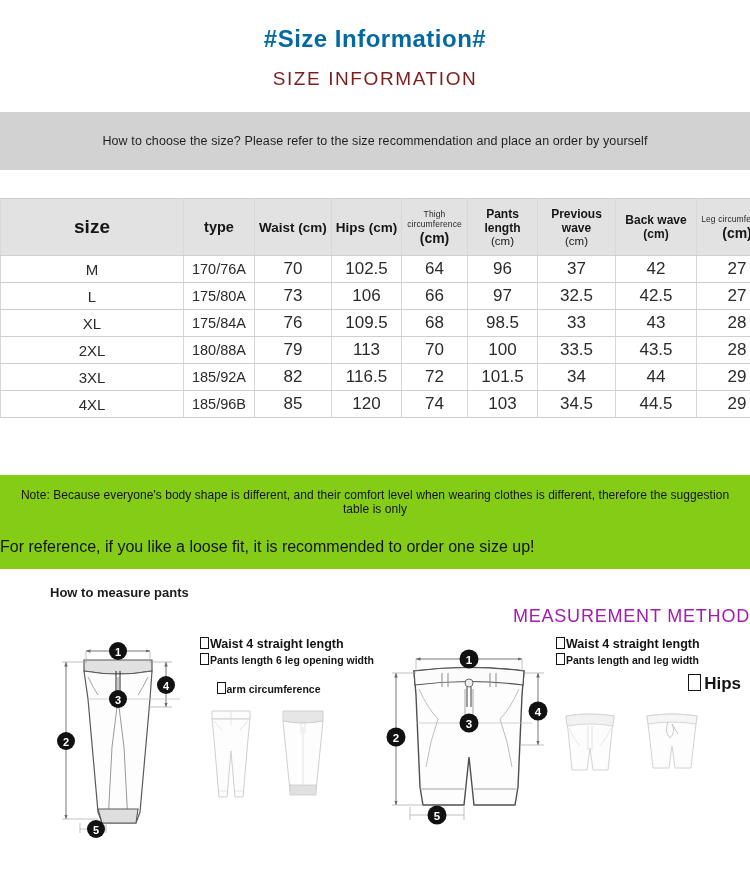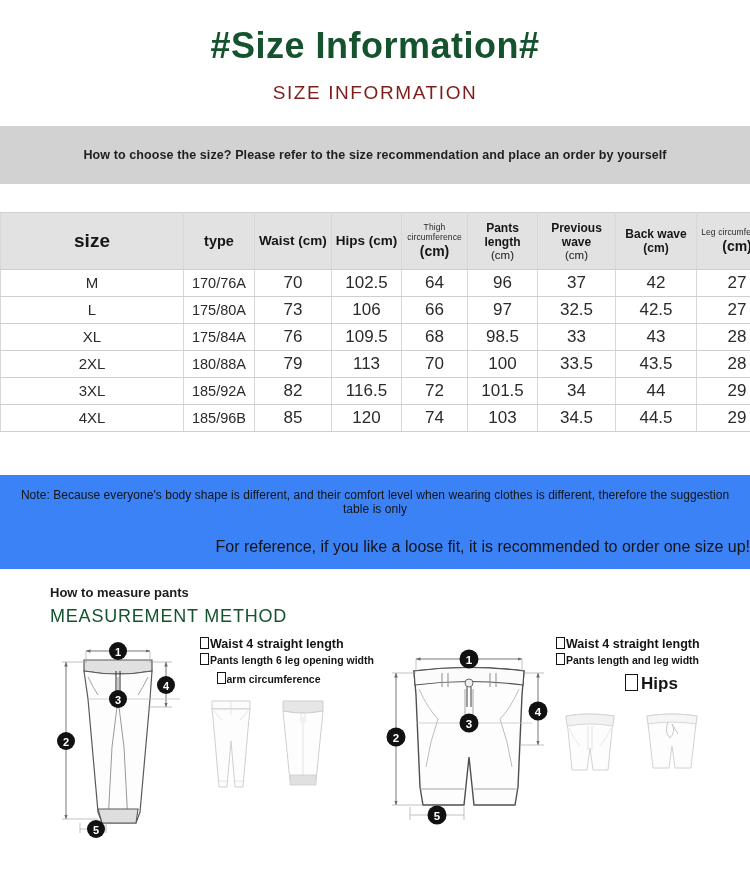--- a/index.html
+++ b/index.html
@@ -17,24 +17,24 @@
   }
 
   
   .header-block {
     width: 100%;
     padding-top: 26px;
     text-align: center;
     background: #ffffff;
   }
   .title-main {
-    font-size: 36px;
+    font-size: 24px;
     font-weight: bold;
     letter-spacing: 0.5px;
-    color: #14532d;
+    color: #0369a1;
     line-height: 1.1;
   }
   .title-sub {
     margin-top: 16px;
     font-size: 19px;
     letter-spacing: 1.6px;
     color: #7f1d1d;
     font-weight: normal;
   }
 
@@ -45,21 +45,20 @@
     height: 58px;
     background: #d2d2d2;
     display: flex;
     align-items: center;
     justify-content: center;
   }
   .banner-text {
     font-size: 12.5px;
     color: #1f1f1f;
     letter-spacing: 0.1px;
-    font-weight: bold;
   }
 
   
   .table-wrap {
     margin-top: 28px;
     width: 100%;
   }
   table.size-table {
     width: 100%;
     border-collapse: collapse;
@@ -120,24 +119,24 @@
   table.size-table tbody td.c-size { font-size: 15px; }
   table.size-table tbody td.c-type { font-size: 14.5px; }
 
   
   .note-band {
     position: absolute;
     left: 0;
     top: 475px;
     width: 100%;
     height: 94px;
-    background: #3b82f6;
+    background: #84cc16;
     display: flex;
     flex-direction: column;
-    align-items: flex-end;
+    align-items: flex-start;
     justify-content: center;
   }
   .note-line1 {
     font-size: 12px;
     color: #141414;
     text-align: center;
     padding: 0 14px;
     letter-spacing: 0.05px;
   }
   .note-line2 {
@@ -160,22 +159,23 @@
     margin-left: 50px;
     font-size: 13px;
     font-weight: bold;
     color: #1c1c1c;
   }
   .measure-subheading {
     margin-left: 50px;
     margin-top: 6px;
     font-size: 18px;
     letter-spacing: 0.8px;
-    color: #14532d;
+    color: #a21caf;
     font-weight: normal;
+    text-align: right;
   }
 
   .diagrams {
     position: relative;
     margin-top: 10px;
     width: 100%;
     height: 230px;
   }
   .diagram-col {
     position: absolute;
@@ -193,32 +193,32 @@
     white-space: nowrap;
   }
   .annot-line-2 {
     margin-top: 2px;
     font-size: 10.5px;
     font-weight: bold;
     color: #141414;
     white-space: nowrap;
   }
   .annot-line-3 {
-    margin-top: 6px;
+    margin-top: 16px;
     font-size: 10.5px;
     font-weight: bold;
     color: #141414;
     text-align: center;
     padding-right: 38px;
   }
   .annot-line-3.big {
     font-size: 17px;
-    text-align: center;
+    text-align: right;
     padding-left: 12px;
-    padding-right: 16px;
+    padding-right: 10px;
     margin-top: 8px;
   }
   .tofu {
     display: inline-block;
     width: 7px;
     height: 10px;
     border: 1.3px solid #141414;
     vertical-align: -1px;
     margin-right: 1px;
     position: relative;

